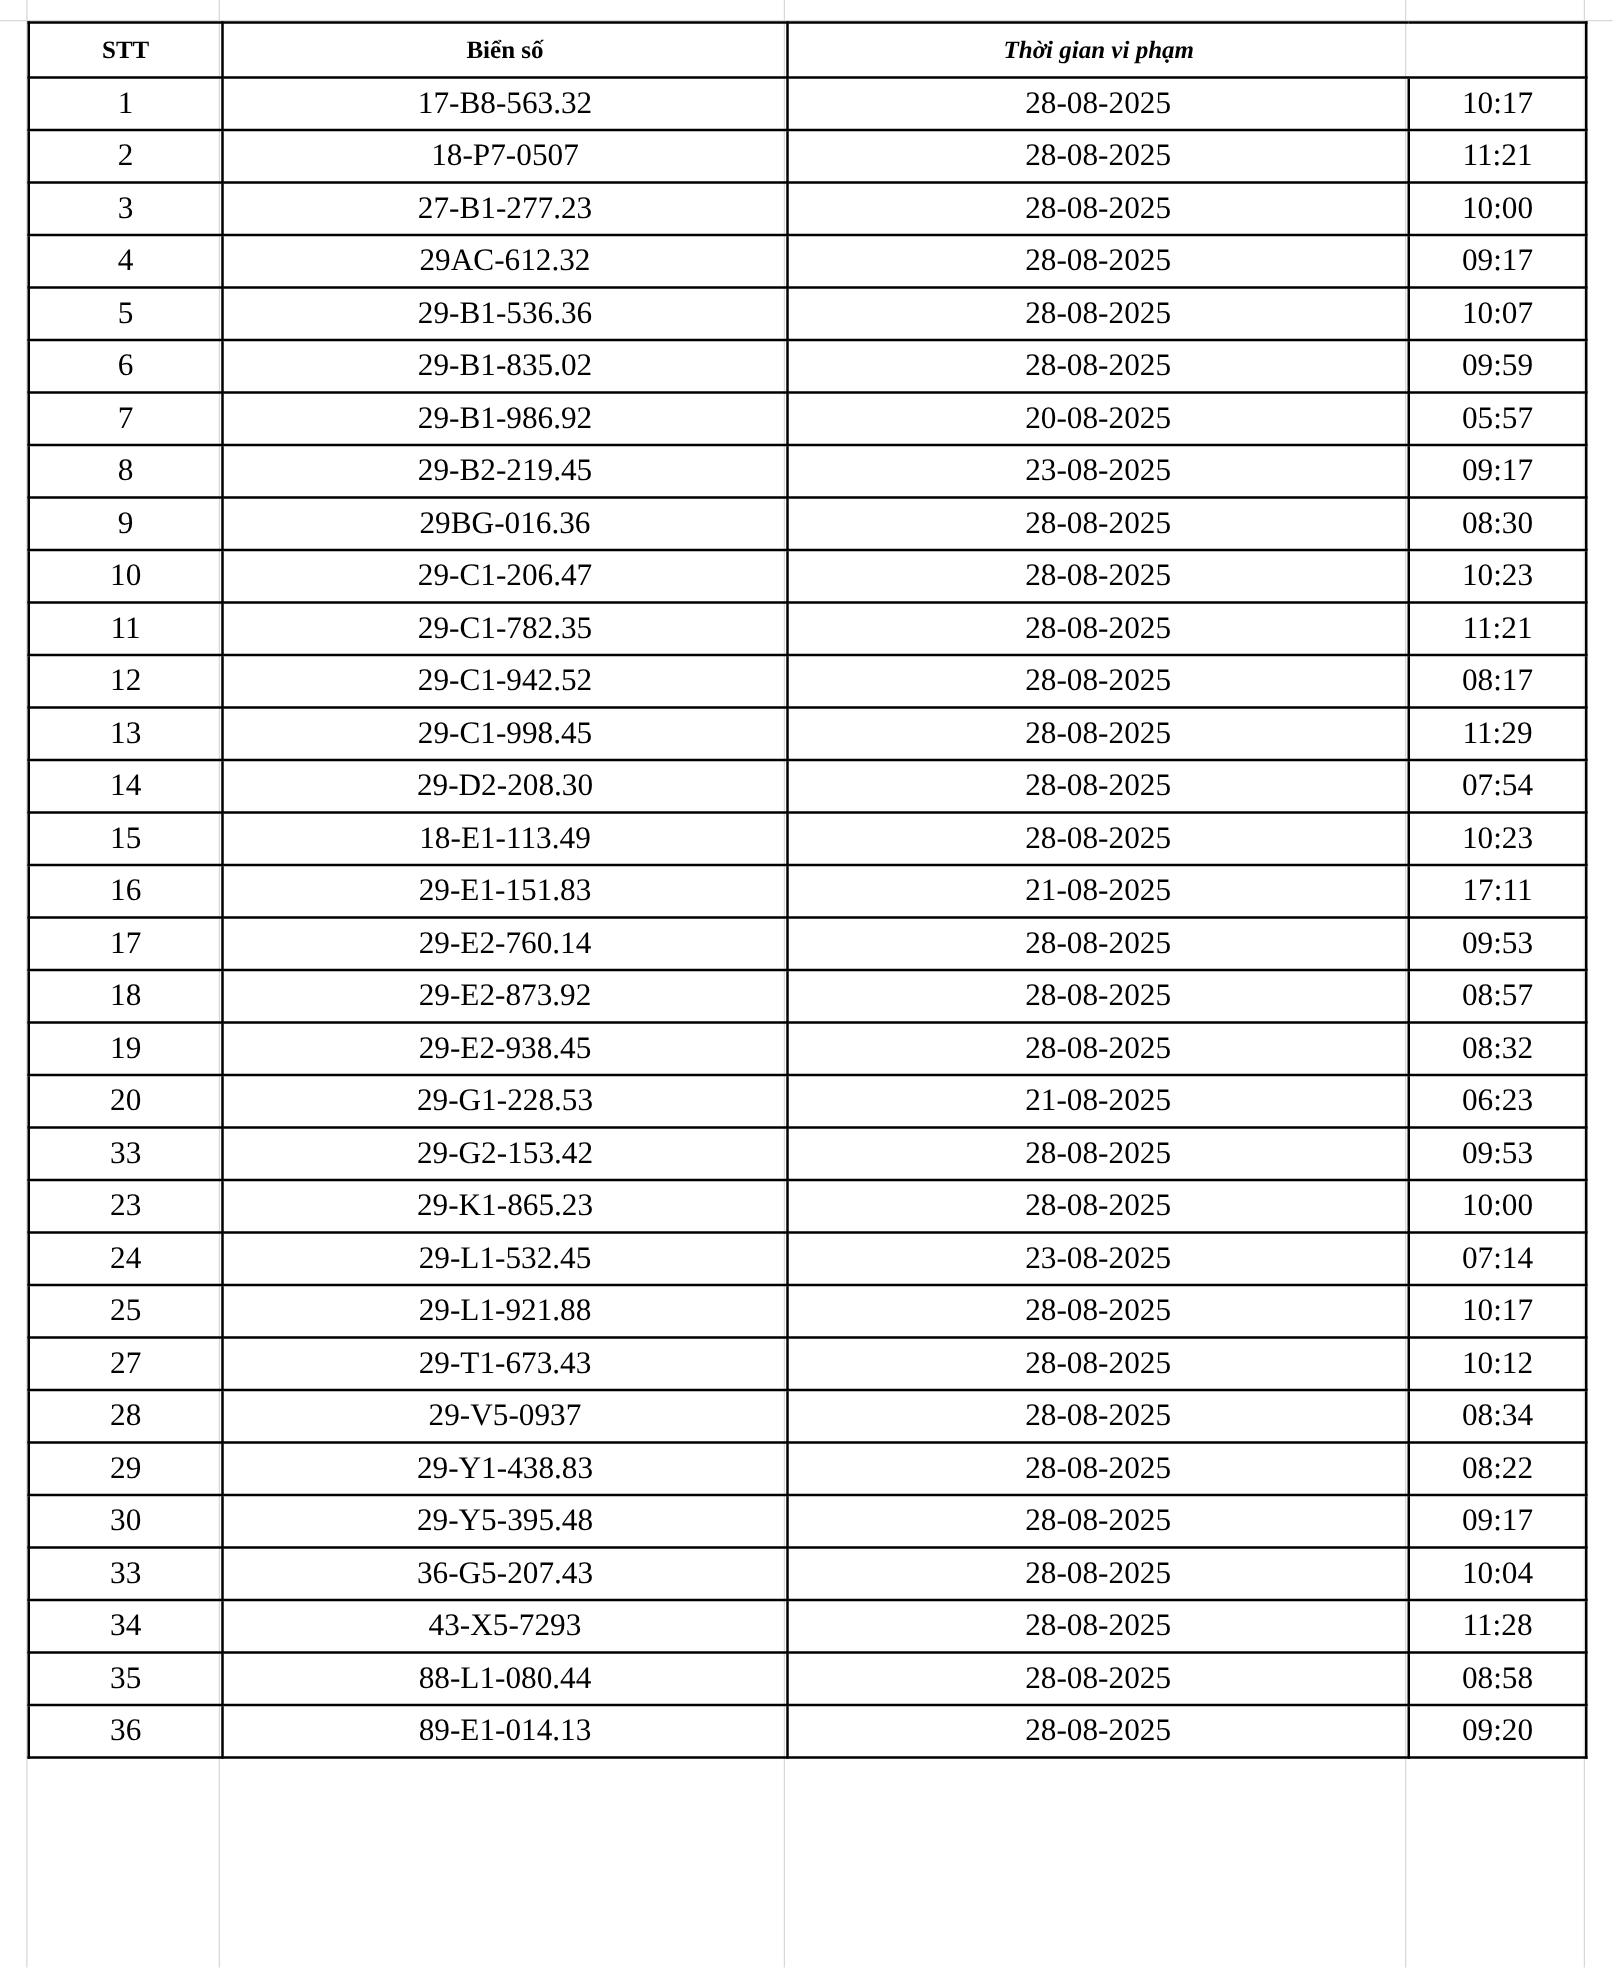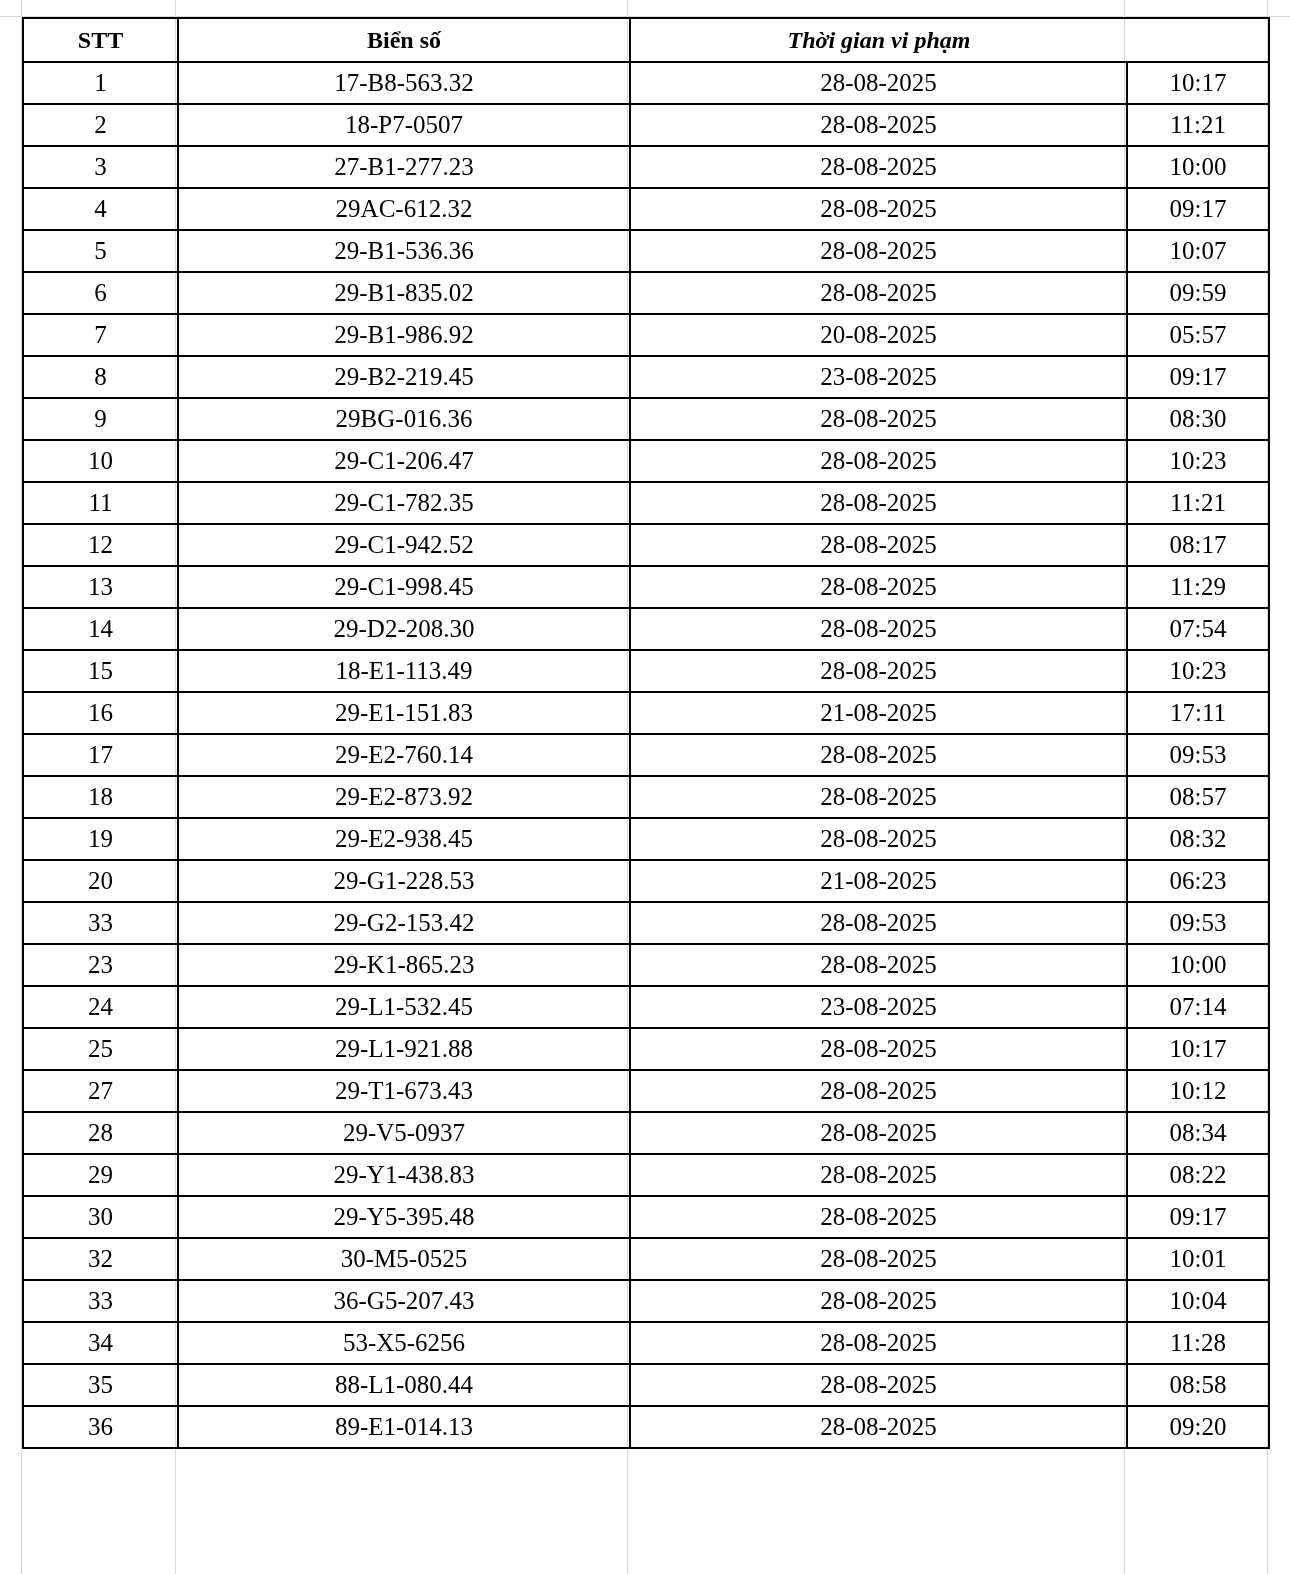--- a/index.html
+++ b/index.html
@@ -48,21 +48,21 @@
     vertical-align: middle;
     padding: 0;
     height: 40px;
     line-height: 40px;
     font-size: 25px;
     white-space: nowrap;
     overflow: hidden;
   }
   table.report thead th {
     font-weight: bold;
-    font-size: 24px;
+    font-size: 20px;
     height: 42px;
     line-height: 42px;
     text-align: center;
   }
   table.report thead th.head-date {
     border-right-width: 2px;
   }
   
   table.report thead th.head-time {
     border-left: none;
@@ -266,34 +266,28 @@
           <td class="cell-date">28-08-2025</td>
           <td class="cell-time">08:22</td>
         </tr>
         <tr>
           <td class="cell-stt">30</td>
           <td class="cell-plate">29-Y5-395.48</td>
           <td class="cell-date">28-08-2025</td>
           <td class="cell-time">09:17</td>
         </tr>
         <tr>
-          <td class="cell-stt">32</td>
-          <td class="cell-plate">30-M5-0525</td>
-          <td class="cell-date">28-08-2025</td>
-          <td class="cell-time">10:01</td>
-        </tr>
-        <tr>
           <td class="cell-stt">33</td>
           <td class="cell-plate">36-G5-207.43</td>
           <td class="cell-date">28-08-2025</td>
           <td class="cell-time">10:04</td>
         </tr>
         <tr>
           <td class="cell-stt">34</td>
-          <td class="cell-plate">53-X5-6256</td>
+          <td class="cell-plate">43-X5-7293</td>
           <td class="cell-date">28-08-2025</td>
           <td class="cell-time">11:28</td>
         </tr>
         <tr>
           <td class="cell-stt">35</td>
           <td class="cell-plate">88-L1-080.44</td>
           <td class="cell-date">28-08-2025</td>
           <td class="cell-time">08:58</td>
         </tr>
         <tr>

